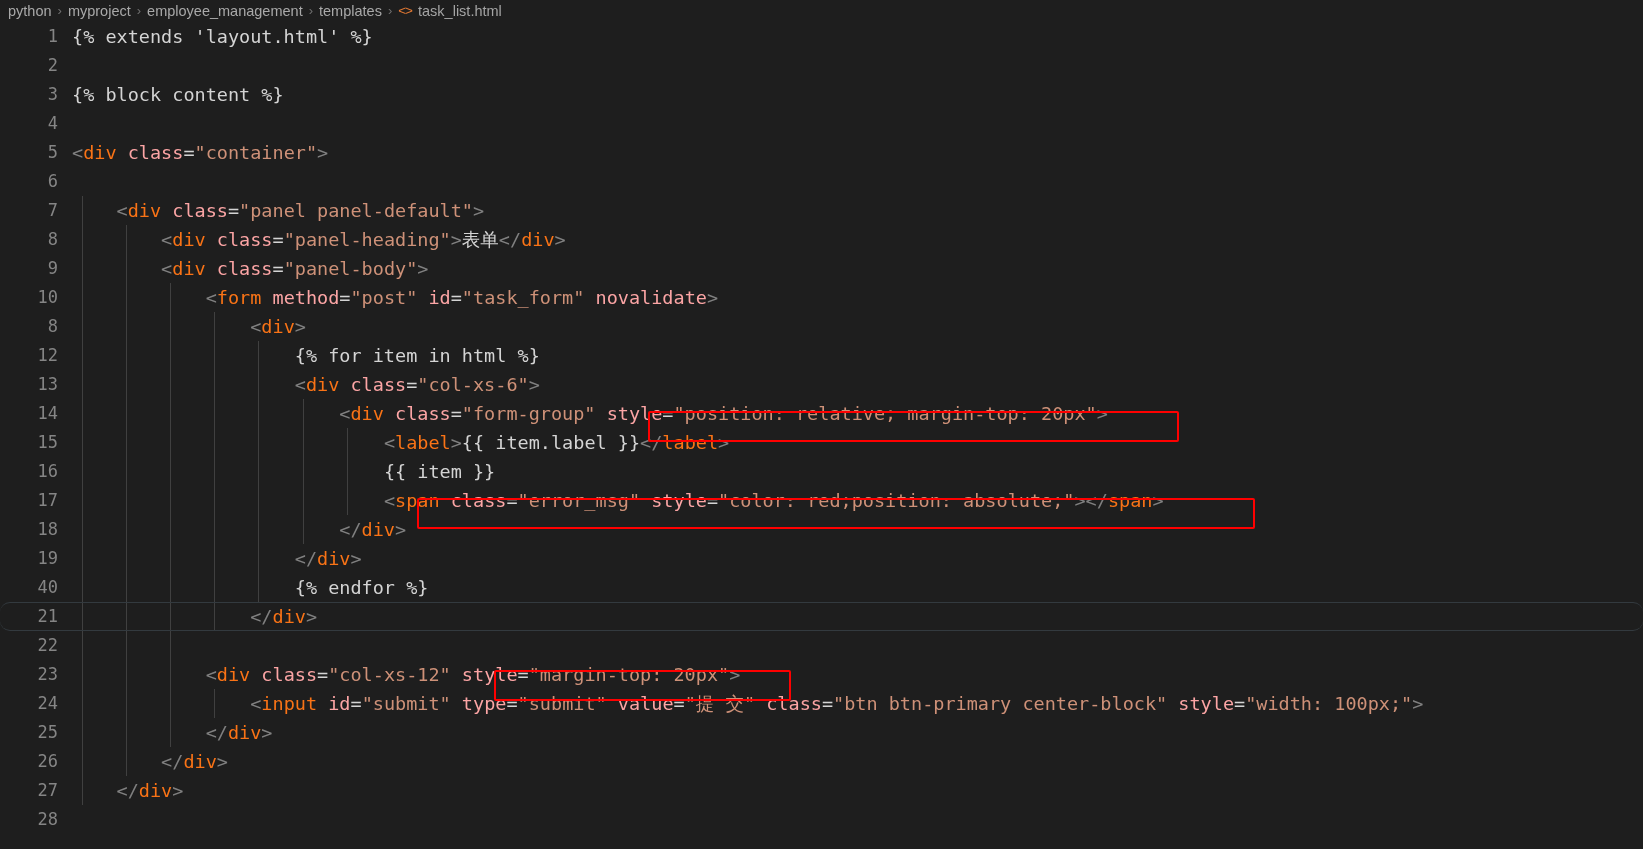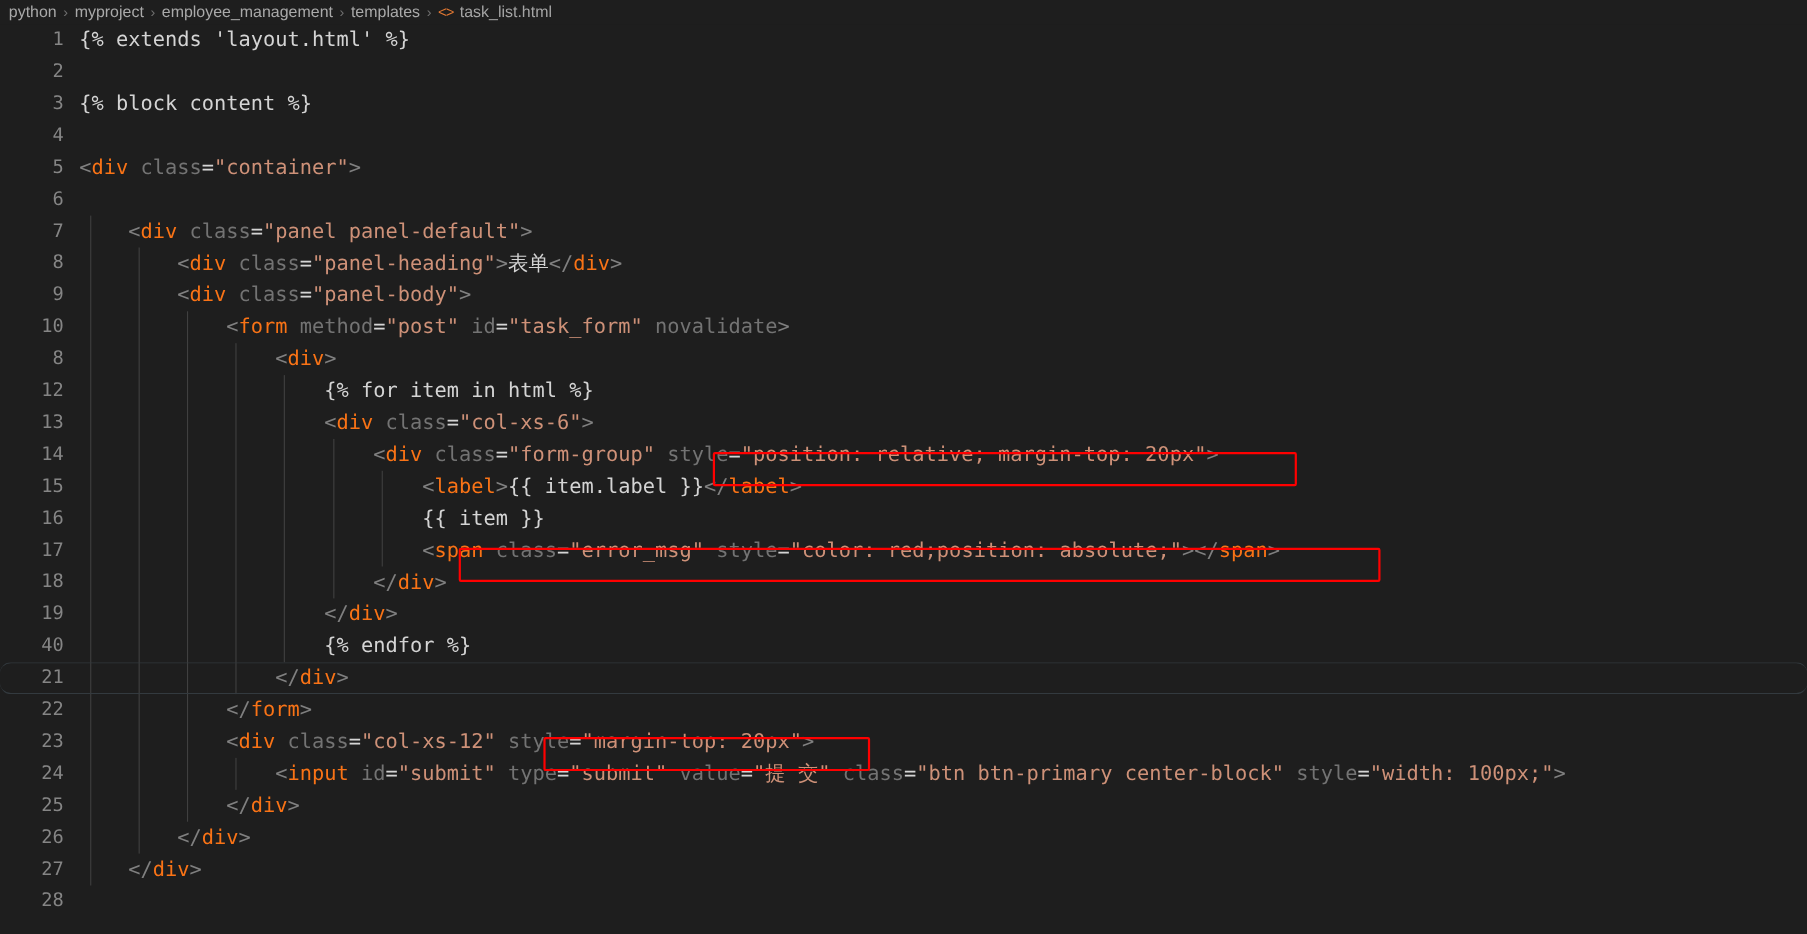--- a/index.html
+++ b/index.html
@@ -55,21 +55,21 @@
     position:absolute;left:72px;top:0;
     color:#d4d4d4;
   }
   
   .guides{position:absolute;left:0;top:0;width:100%;height:100%;pointer-events:none;}
   .guide{position:absolute;width:1px;background:#404040;}
 
   
   .tag{color:#f97316;}
   .punc{color:#808080;}
-  .attr{color:#737373;}
+  .attr{color:#fca5a5;}
   .str{color:#ce9178;}
   .plain{color:#d4d4d4;}
   .eq{color:#d4d4d4;}
 
   
   .redbox{
     position:absolute;
     border:2px solid #ff0000;
     border-radius:2px;
     pointer-events:none;
@@ -120,21 +120,21 @@
       <div class="row"><span class="ln">12</span><span class="code"><span class="plain">                    </span><span class="plain">{% for item in html %}</span></span></div>
       <div class="row"><span class="ln">13</span><span class="code"><span class="plain">                    </span><span class="punc">&lt;</span><span class="tag">div</span><span class="attr"> class</span><span class="eq">=</span><span class="str">"col-xs-6"</span><span class="punc">&gt;</span></span></div>
       <div class="row"><span class="ln">14</span><span class="code"><span class="plain">                        </span><span class="punc">&lt;</span><span class="tag">div</span><span class="attr"> class</span><span class="eq">=</span><span class="str">"form-group"</span><span class="attr"> style</span><span class="eq">=</span><span class="str">"position: relative; margin-top: 20px"</span><span class="punc">&gt;</span></span></div>
       <div class="row"><span class="ln">15</span><span class="code"><span class="plain">                            </span><span class="punc">&lt;</span><span class="tag">label</span><span class="punc">&gt;</span><span class="plain">{{ item.label }}</span><span class="punc">&lt;/</span><span class="tag">label</span><span class="punc">&gt;</span></span></div>
       <div class="row"><span class="ln">16</span><span class="code"><span class="plain">                            </span><span class="plain">{{ item }}</span></span></div>
       <div class="row"><span class="ln">17</span><span class="code"><span class="plain">                            </span><span class="punc">&lt;</span><span class="tag">span</span><span class="attr"> class</span><span class="eq">=</span><span class="str">"error_msg"</span><span class="attr"> style</span><span class="eq">=</span><span class="str">"color: red;position: absolute;"</span><span class="punc">&gt;&lt;/</span><span class="tag">span</span><span class="punc">&gt;</span></span></div>
       <div class="row"><span class="ln">18</span><span class="code"><span class="plain">                        </span><span class="punc">&lt;/</span><span class="tag">div</span><span class="punc">&gt;</span></span></div>
       <div class="row"><span class="ln">19</span><span class="code"><span class="plain">                    </span><span class="punc">&lt;/</span><span class="tag">div</span><span class="punc">&gt;</span></span></div>
       <div class="row"><span class="ln">40</span><span class="code"><span class="plain">                    </span><span class="plain">{% endfor %}</span></span></div>
       <div class="row active"><span class="ln">21</span><span class="code"><span class="plain">                </span><span class="punc">&lt;/</span><span class="tag">div</span><span class="punc">&gt;</span></span></div>
-      <div class="row"><span class="ln">22</span><span class="code"><span class="plain">            </span><span class="punc">&lt;/</span><span class="tag">form</span><span class="punc">&gt;</span></span></div>
+      <div class="row"><span class="ln">22</span></div>
       <div class="row"><span class="ln">23</span><span class="code"><span class="plain">            </span><span class="punc">&lt;</span><span class="tag">div</span><span class="attr"> class</span><span class="eq">=</span><span class="str">"col-xs-12"</span><span class="attr"> style</span><span class="eq">=</span><span class="str">"margin-top: 20px"</span><span class="punc">&gt;</span></span></div>
       <div class="row"><span class="ln">24</span><span class="code"><span class="plain">                </span><span class="punc">&lt;</span><span class="tag">input</span><span class="attr"> id</span><span class="eq">=</span><span class="str">"submit"</span><span class="attr"> type</span><span class="eq">=</span><span class="str">"submit"</span><span class="attr"> value</span><span class="eq">=</span><span class="str">"提 交"</span><span class="attr"> class</span><span class="eq">=</span><span class="str">"btn btn-primary center-block"</span><span class="attr"> style</span><span class="eq">=</span><span class="str">"width: 100px;"</span><span class="punc">&gt;</span></span></div>
       <div class="row"><span class="ln">25</span><span class="code"><span class="plain">            </span><span class="punc">&lt;/</span><span class="tag">div</span><span class="punc">&gt;</span></span></div>
       <div class="row"><span class="ln">26</span><span class="code"><span class="plain">        </span><span class="punc">&lt;/</span><span class="tag">div</span><span class="punc">&gt;</span></span></div>
       <div class="row"><span class="ln">27</span><span class="code"><span class="plain">    </span><span class="punc">&lt;/</span><span class="tag">div</span><span class="punc">&gt;</span></span></div>
       <div class="row"><span class="ln">28</span><span class="code"></span></div>
     </div>
   <div id="annotations">
       <div class="redbox" style="left: 648px; top: 389px; width: 531px; height: 31px; border-color: rgb(255, 0, 0);"></div>
       <div class="redbox" style="left: 417px; top: 476px; width: 838px; height: 31px; border-color: rgb(255, 0, 0);"></div>

